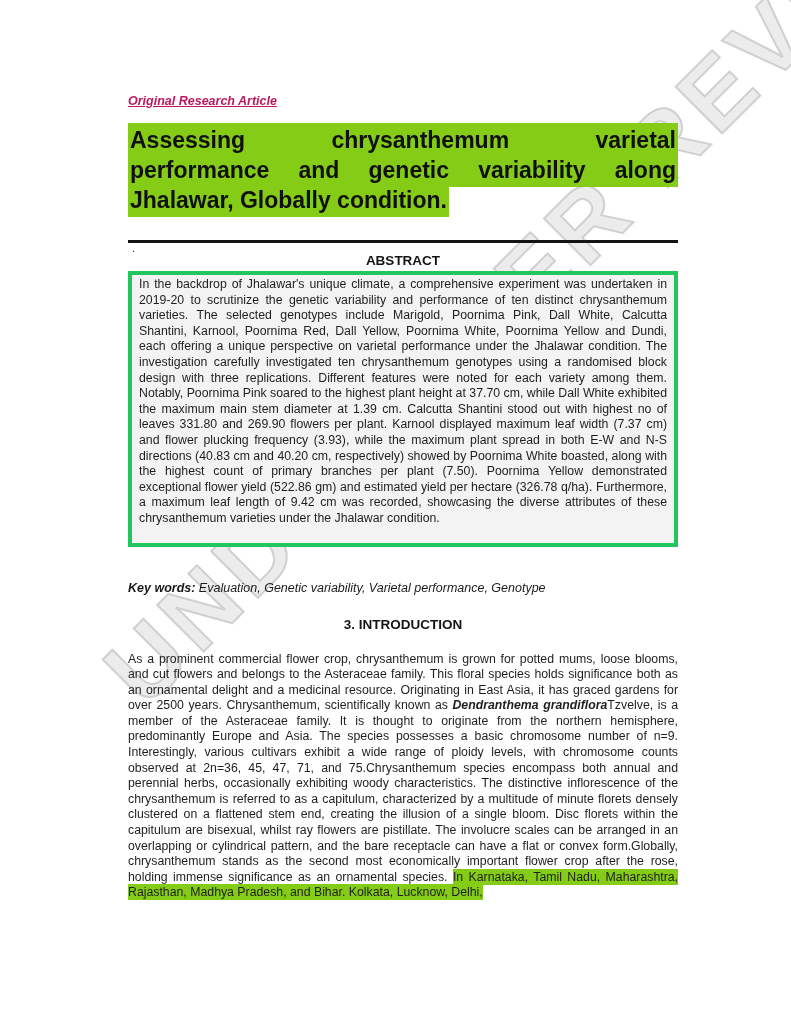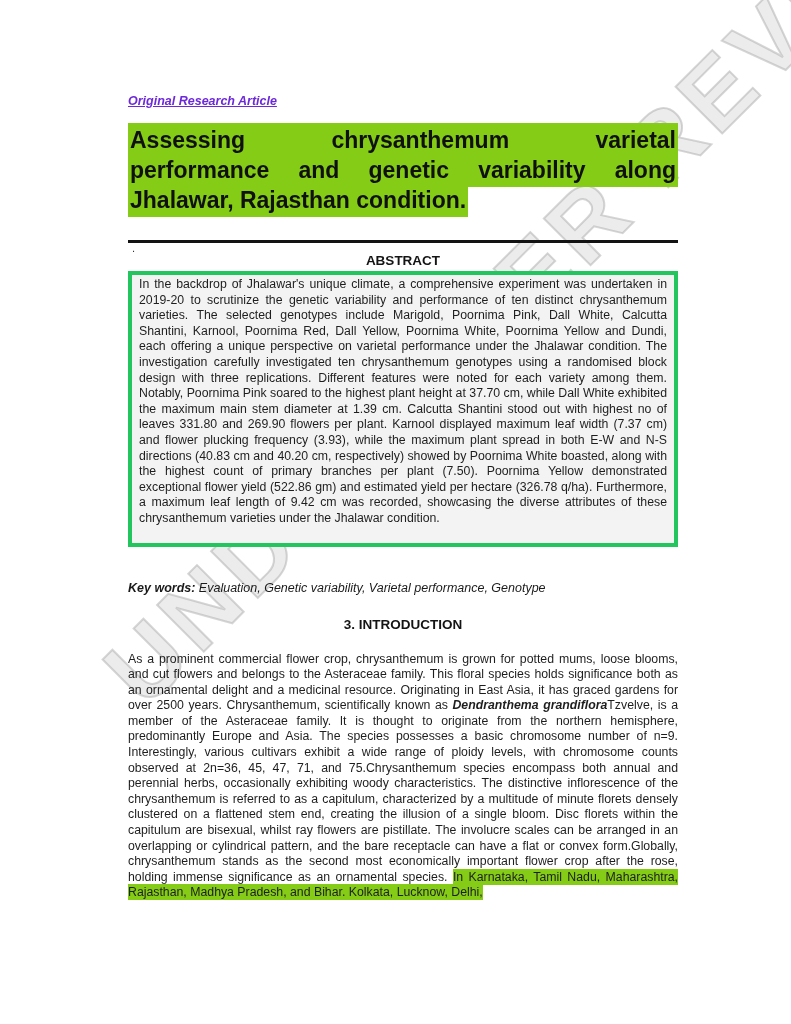--- a/index.html
+++ b/index.html
@@ -36,21 +36,21 @@
     z-index:1;
     margin-left:128px;
     width:550px;
   }
   .article-type {
     margin:0; padding-top:94px;
     font-size:12.5px;
     font-weight:bold;
     font-style:italic;
     text-decoration:underline;
-    color:#6d28d9;
+    color:#be185d;
   }
   .title {
     margin-top:17px;
     font-size:23px;
     font-weight:bold;
     line-height:30px;
     color:#101010;
   }
   .title-line { text-align:justify; text-align-last:justify; }
   .title-line.last { text-align-last:left; }
@@ -108,21 +108,21 @@
 
   <div class="watermark">UNDER PEER REVIEW</div>
 
   <main class="content">
 
     <p class="article-type">Original Research Article</p>
 
     <div class="title">
       <div class="title-line"><span class="hl">Assessing chrysanthemum varietal</span></div>
       <div class="title-line"><span class="hl">performance and genetic variability along</span></div>
-      <div class="title-line last"><span class="hl">Jhalawar, Rajasthan condition.</span></div>
+      <div class="title-line last"><span class="hl">Jhalawar, Globally condition.</span></div>
     </div>
 
     <div class="rule"></div>
 
     <p class="tiny-dot">.</p>
 
     <h2 class="h2">ABSTRACT</h2>
 
     <section class="abstract-box">
       <p class="body-text">In the backdrop of Jhalawar's unique climate, a comprehensive experiment was undertaken in 2019-20 to scrutinize the genetic variability and performance of ten distinct chrysanthemum varieties. The selected genotypes include Marigold, Poornima Pink, Dall White, Calcutta Shantini, Karnool, Poornima Red, Dall Yellow, Poornima White, Poornima Yellow and Dundi, each offering a unique perspective on varietal performance under the Jhalawar condition. The investigation carefully investigated ten chrysanthemum genotypes using a randomised block design with three replications. Different features were noted for each variety among them. Notably, Poornima Pink soared to the highest plant height at 37.70 cm, while Dall White exhibited the maximum main stem diameter at 1.39 cm. Calcutta Shantini stood out with highest no of leaves 331.80 and 269.90 flowers per plant. Karnool displayed maximum leaf width (7.37 cm) and flower plucking frequency (3.93), while the maximum plant spread in both E-W and N-S directions (40.83 cm and 40.20 cm, respectively) showed by Poornima White boasted, along with the highest count of primary branches per plant (7.50). Poornima Yellow demonstrated exceptional flower yield (522.86 gm) and estimated yield per hectare (326.78 q/ha). Furthermore, a maximum leaf length of 9.42 cm was recorded, showcasing the diverse attributes of these chrysanthemum varieties under the Jhalawar condition.</p>

